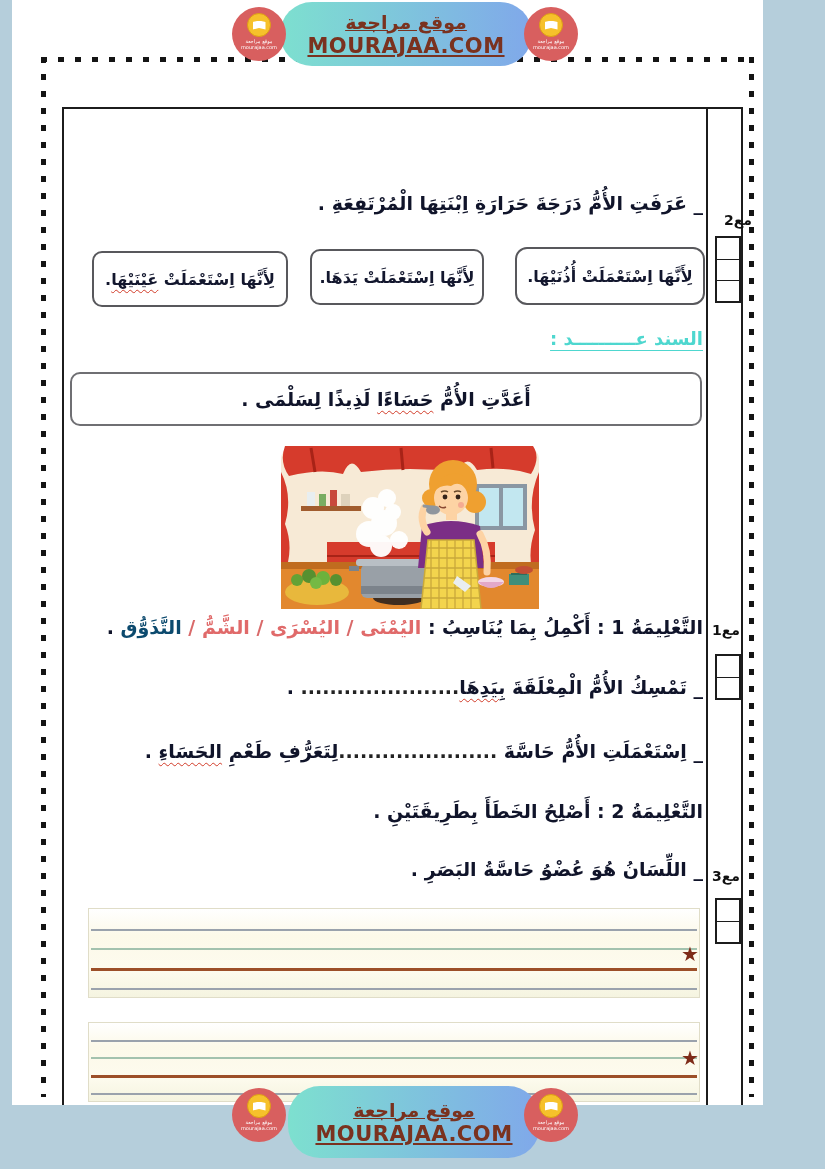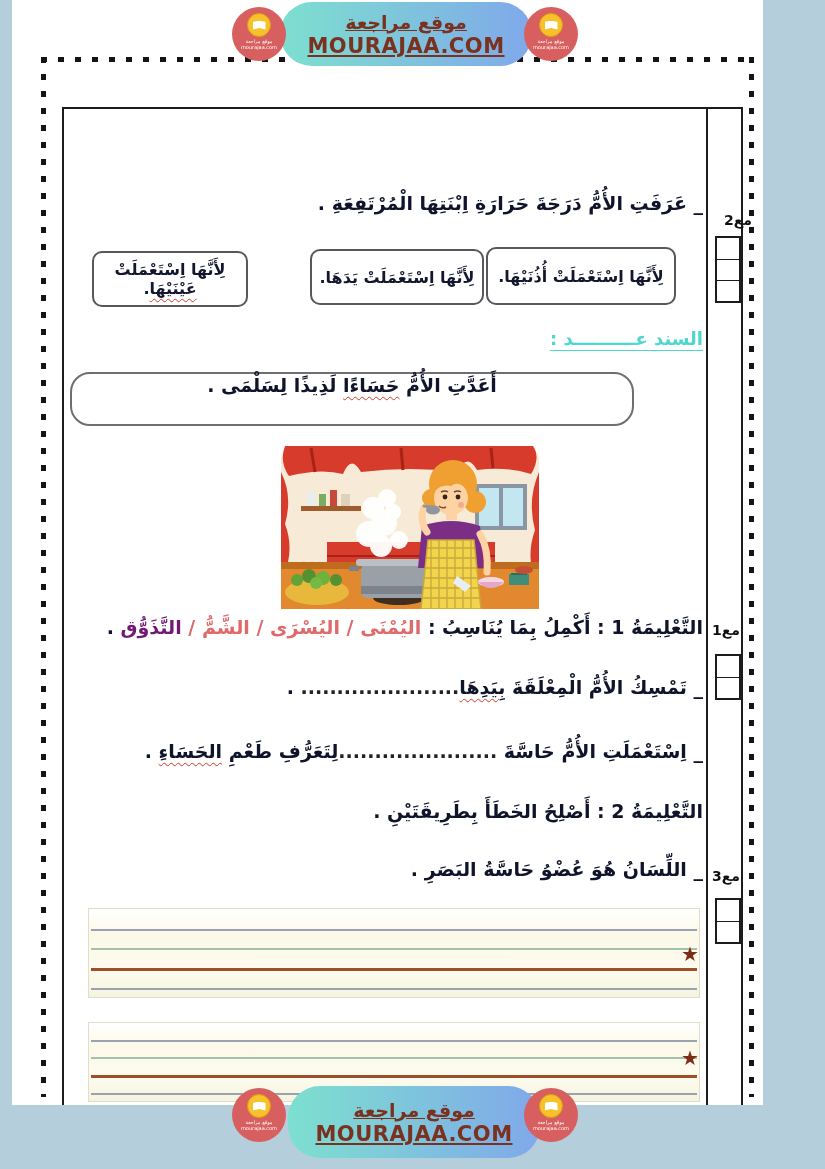--- a/index.html
+++ b/index.html
@@ -29,28 +29,28 @@
     font-weight:bold; color:#10142a; font-size:19px; }
   .squig { text-decoration:underline wavy #d23c2a 1px; text-underline-offset:4px; }
   .dotsfill { color:#222; letter-spacing:1px; }
 
   .choice { position:absolute; border:2px solid #58585c; border-radius:10px; background:#fff;
     display:flex; align-items:center; justify-content:center; direction:rtl;
     font-weight:bold; font-size:16px; color:#13172e; text-align:center; padding:4px 6px; }
 
   .teal-head { color:#4ed7cf; text-decoration:underline; text-underline-offset:5px; font-size:18px;text-align:right; }
 
-  .support-box { position:absolute; left:70px; top:372px; width:564px; height:54px;
-    border:2px solid #6f6f73; border-radius:20px; background:#fff;
-    display:flex; justify-content:center; direction:rtl;
+  .support-box { position:absolute; left:70px; top:372px; width:632px; height:54px;
+    border:2px solid #6f6f73; border-radius:10px; background:#fff;
+    display:flex; align-items:center; justify-content:center; direction:rtl;
     font-weight:bold; font-size:19px; color:#10142a; }
 
   .opt-red { color:#e06a6a; }
   .opt-sep { color:#d96a6a; }
-  .opt-dark { color:#701a75; }
+  .opt-dark { color:#0c4a6e; }
 
   .kitchen { position:absolute; left:281px; top:446px; width:258px; height:163px; }
 
   .wb { position:absolute; left:88px; width:612px; border:1px solid #e0ddc8;
     background:linear-gradient(180deg,#ffffff 0%,#fcf9e9 30%,#fdfbee 70%,#f5f4e0 100%); }
   .wb1 { top:908px; height:90px; }
   .wb2 { top:1022px; height:80px; }
   .rule { position:absolute; left:2px; right:2px; height:0; }
   .r-gray  { border-top:2px solid #9aa2ac; }
   .r-green { border-top:2px solid #a3c2ae; }
@@ -129,27 +129,27 @@
   </div>
 
   <div class="m-label" style="top:868px;">مع3</div>
   <div class="score" style="top:898px;">
     <div class="cell"></div>
     <div class="cell"></div>
   </div>
 
   <div class="line" style="top:192px;">_ عَرَفَتِ الأُمُّ دَرَجَةَ حَرَارَةِ اِبْنَتِهَا الْمُرْتَفِعَةِ .</div>
 
-  <div class="choice" style="left:486px; top:247px; width:190px; height:58px;">
+  <div class="choice" style="left:515px; top:247px; width:190px; height:58px;border-radius:12px;">
     <span><span>لِأَنَّهَا اِسْتَعْمَلَتْ أُذُنَيْهَا.</span><span class="squig"></span><span></span></span>
   </div>
   <div class="choice" style="left:310px; top:249px; width:174px; height:56px;">
     <span><span>لِأَنَّهَا اِسْتَعْمَلَتْ يَدَهَا.</span><span class="squig"></span><span></span></span>
   </div>
-  <div class="choice" style="left:92px; top:251px; width:156px; height:56px;">
+  <div class="choice" style="left:92px; top:251px; width:196px; height:56px;">
     <span><span>لِأَنَّهَا اِسْتَعْمَلَتْ </span><span class="squig">عَيْنَيْهَا</span><span>.</span></span>
   </div>
 
   <div class="line teal-head" style="top:328px;">السند عــــــــــد :</div>
   <div class="support-box">
     <span><span>أَعَدَّتِ الأُمُّ </span><span class="squig">حَسَاءًا</span><span> لَذِيذًا لِسَلْمَى .</span></span>
   </div>
 
   <svg class="kitchen" viewBox="0 0 258 163">
     <defs>

